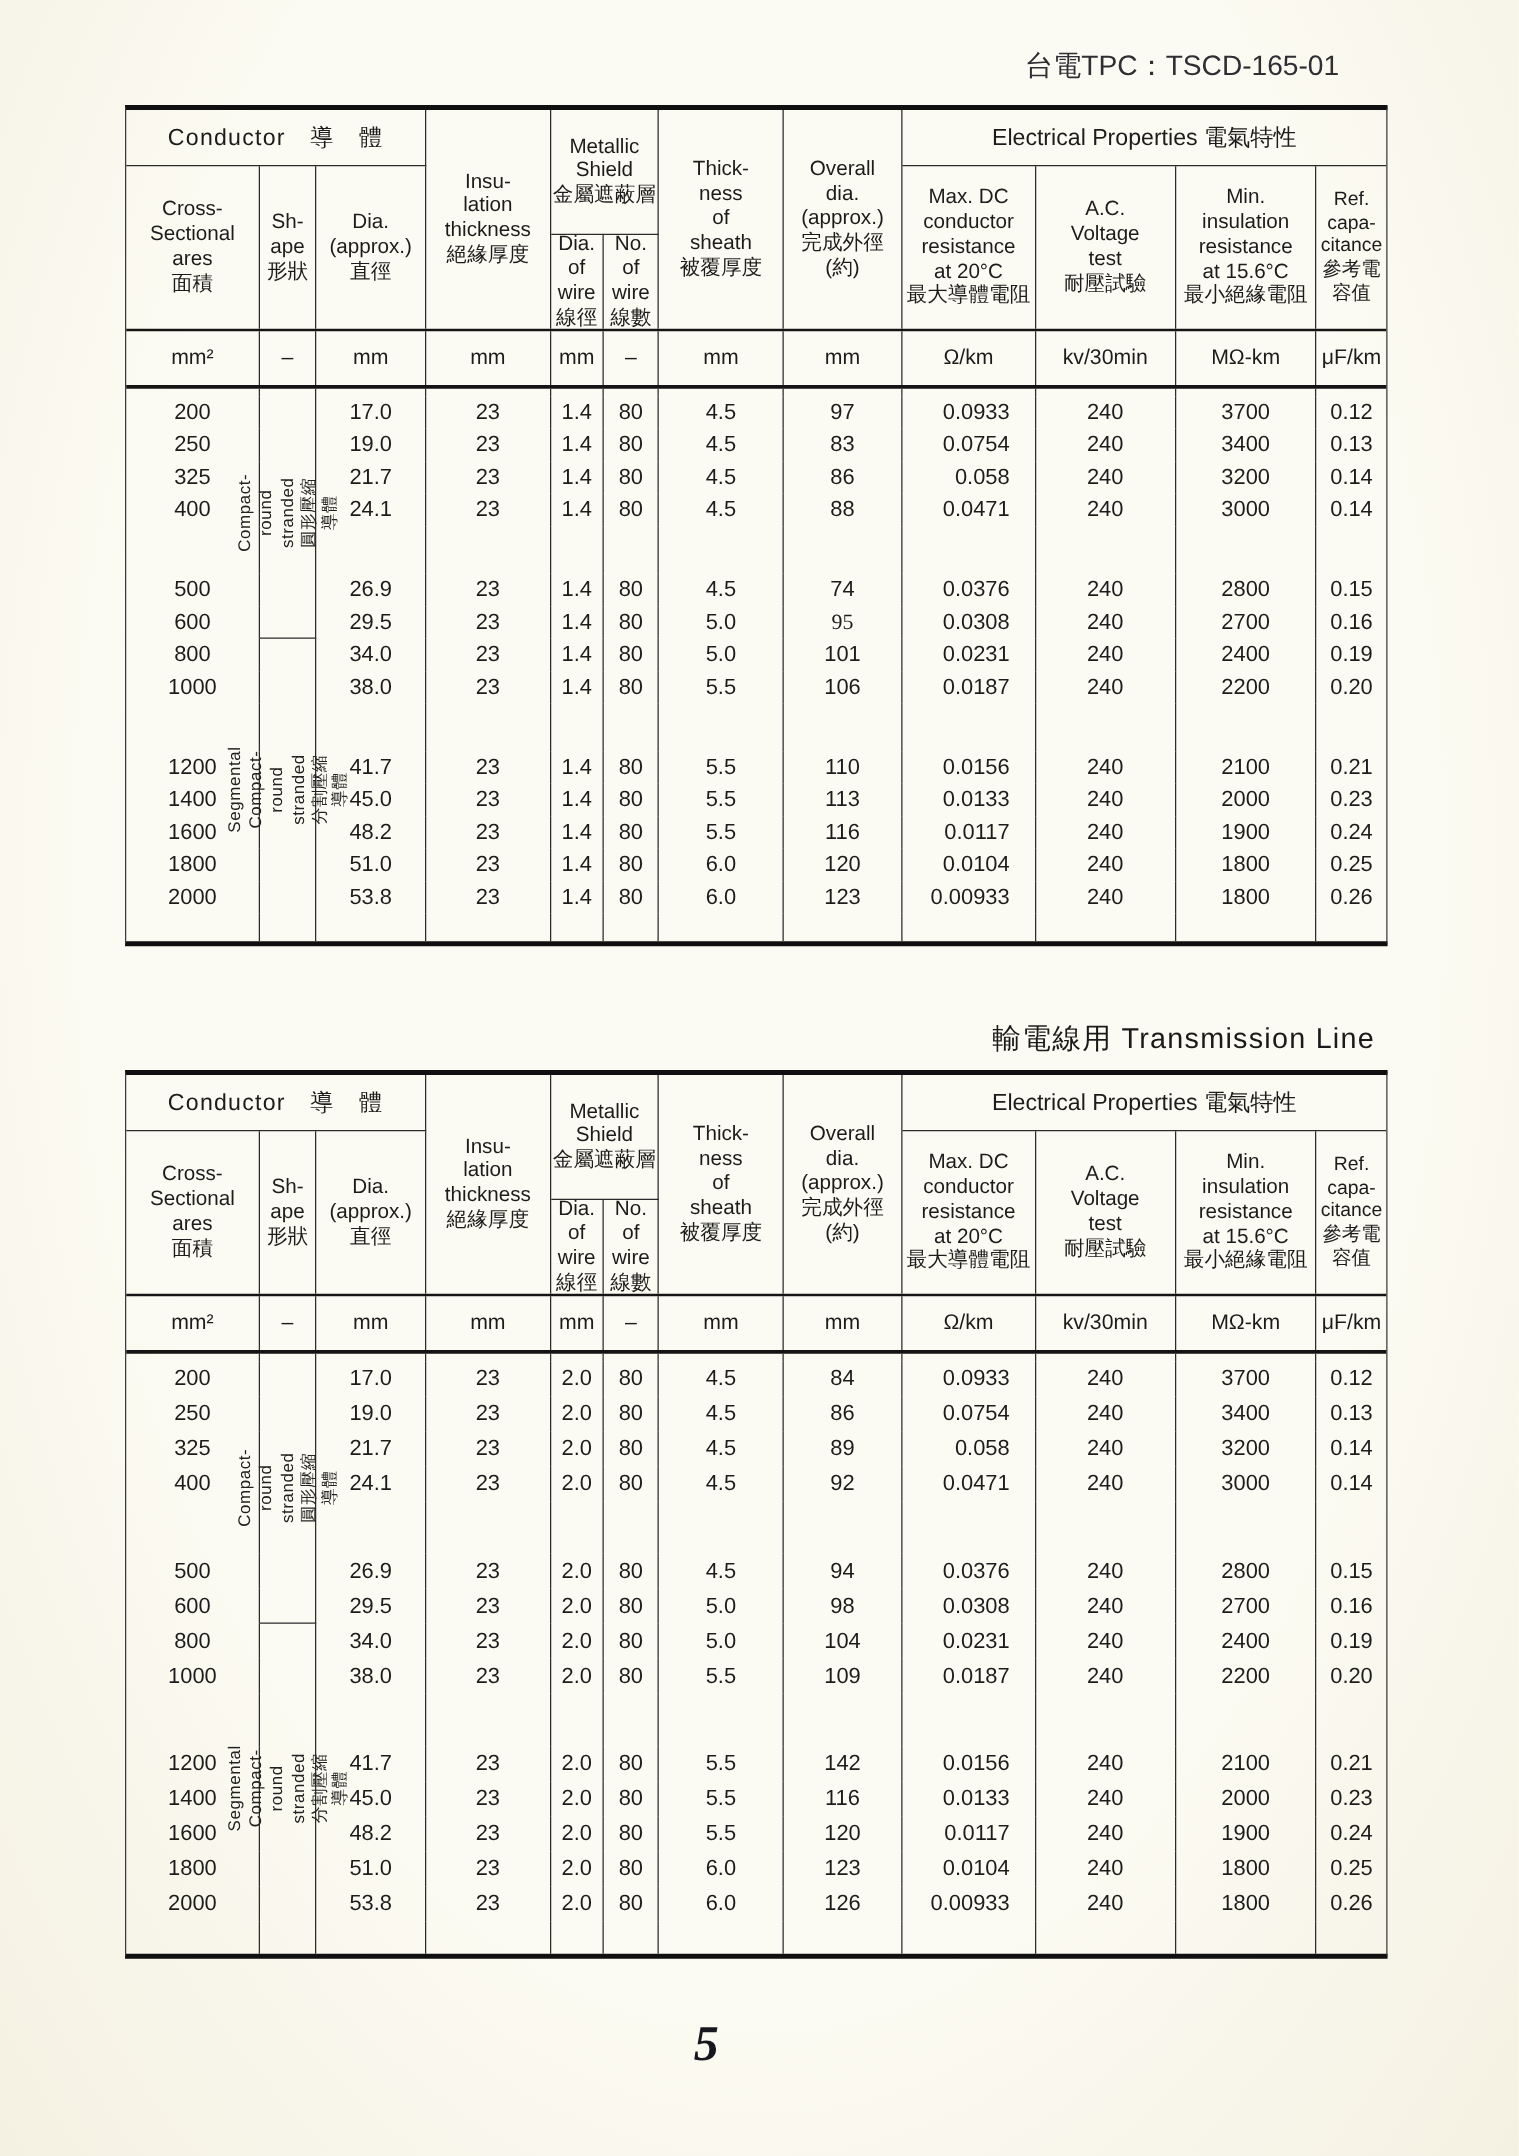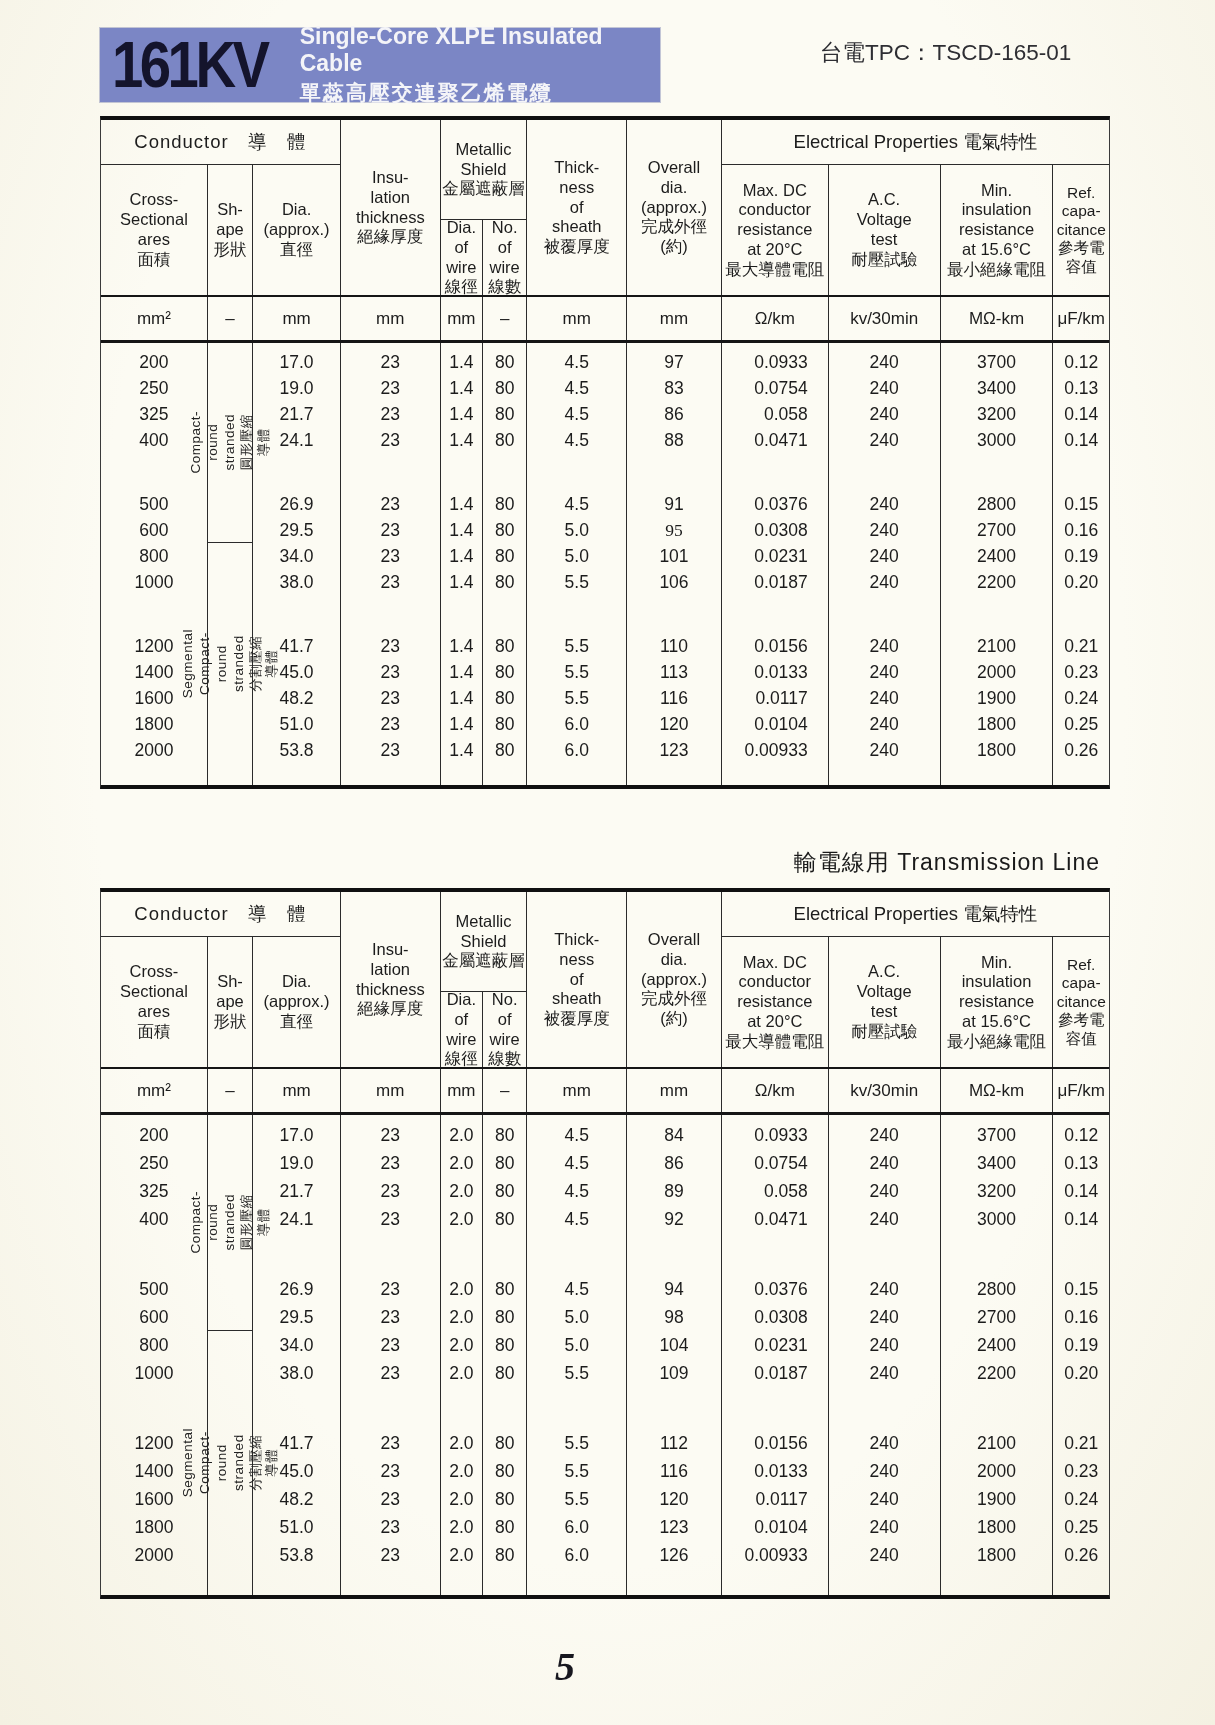--- a/index.html
+++ b/index.html
@@ -111,27 +111,20 @@
     transform: translateX(-40px);
   }
 </style>
 </head>
 <body style="--banner_bg: #7b86c5; --banner_text_dark: #14142c; --banner_text_light: #f4f4f8; --paper: #fbf9ef; --ink: #1c1c1c;">
 
 <div class="page">
   <div class="content">
 
     <div class="topbar">
-      <div class="banner">
-        <div class="kv">161KV</div>
-        <div class="banner-titles">
-          <div class="banner-title-en">Single-Core XLPE Insulated Cable</div>
-          <div class="banner-title-zh">單蕊高壓交連聚乙烯電纜</div>
-        </div>
-      </div>
       <div class="doc-ref">
         <div>台電TPC：TSCD-165-01</div>
       </div>
     </div>
 
     <div class="cable-table">
       <div class="tgrid thdr">
         <div class="hcell h-conductor br bb">Conductor　導　體</div>
         <div class="hcell h-cross br">Cross-
 Sectional
@@ -268,21 +261,21 @@
           <div class="bcell c9" style="grid-area: 6 / 9;"></div>
           <div class="bcell c10" style="grid-area: 6 / 10;"></div>
           <div class="bcell c11" style="grid-area: 6 / 11;"></div>
           <div class="bcell c12" style="grid-area: 6 / 12;"></div>
           <div class="bcell c1" style="grid-area: 7 / 1;">500</div>
           <div class="bcell c3" style="grid-area: 7 / 3;">26.9</div>
           <div class="bcell c4" style="grid-area: 7 / 4;">23</div>
           <div class="bcell c5" style="grid-area: 7 / 5;">1.4</div>
           <div class="bcell c6" style="grid-area: 7 / 6;">80</div>
           <div class="bcell c7" style="grid-area: 7 / 7;">4.5</div>
-          <div class="bcell c8" style="grid-area: 7 / 8;">91</div>
+          <div class="bcell c8" style="grid-area: 7 / 8;">74</div>
           <div class="bcell c9" style="grid-area: 7 / 9;">0.0376</div>
           <div class="bcell c10" style="grid-area: 7 / 10;">240</div>
           <div class="bcell c11" style="grid-area: 7 / 11;">2800</div>
           <div class="bcell c12" style="grid-area: 7 / 12;">0.15</div>
           <div class="bcell c1" style="grid-area: 8 / 1;">600</div>
           <div class="bcell c3" style="grid-area: 8 / 3;">29.5</div>
           <div class="bcell c4" style="grid-area: 8 / 4;">23</div>
           <div class="bcell c5" style="grid-area: 8 / 5;">1.4</div>
           <div class="bcell c6" style="grid-area: 8 / 6;">80</div>
           <div class="bcell c7" style="grid-area: 8 / 7;">5.0</div>
@@ -600,21 +593,21 @@
           <div class="bcell c9" style="grid-area: 11 / 9;"></div>
           <div class="bcell c10" style="grid-area: 11 / 10;"></div>
           <div class="bcell c11" style="grid-area: 11 / 11;"></div>
           <div class="bcell c12" style="grid-area: 11 / 12;"></div>
           <div class="bcell c1" style="grid-area: 12 / 1;">1200</div>
           <div class="bcell c3" style="grid-area: 12 / 3;">41.7</div>
           <div class="bcell c4" style="grid-area: 12 / 4;">23</div>
           <div class="bcell c5" style="grid-area: 12 / 5;">2.0</div>
           <div class="bcell c6" style="grid-area: 12 / 6;">80</div>
           <div class="bcell c7" style="grid-area: 12 / 7;">5.5</div>
-          <div class="bcell c8" style="grid-area: 12 / 8;">112</div>
+          <div class="bcell c8" style="grid-area: 12 / 8;">142</div>
           <div class="bcell c9" style="grid-area: 12 / 9;">0.0156</div>
           <div class="bcell c10" style="grid-area: 12 / 10;">240</div>
           <div class="bcell c11" style="grid-area: 12 / 11;">2100</div>
           <div class="bcell c12" style="grid-area: 12 / 12;">0.21</div>
           <div class="bcell c1" style="grid-area: 13 / 1;">1400</div>
           <div class="bcell c3" style="grid-area: 13 / 3;">45.0</div>
           <div class="bcell c4" style="grid-area: 13 / 4;">23</div>
           <div class="bcell c5" style="grid-area: 13 / 5;">2.0</div>
           <div class="bcell c6" style="grid-area: 13 / 6;">80</div>
           <div class="bcell c7" style="grid-area: 13 / 7;">5.5</div>

